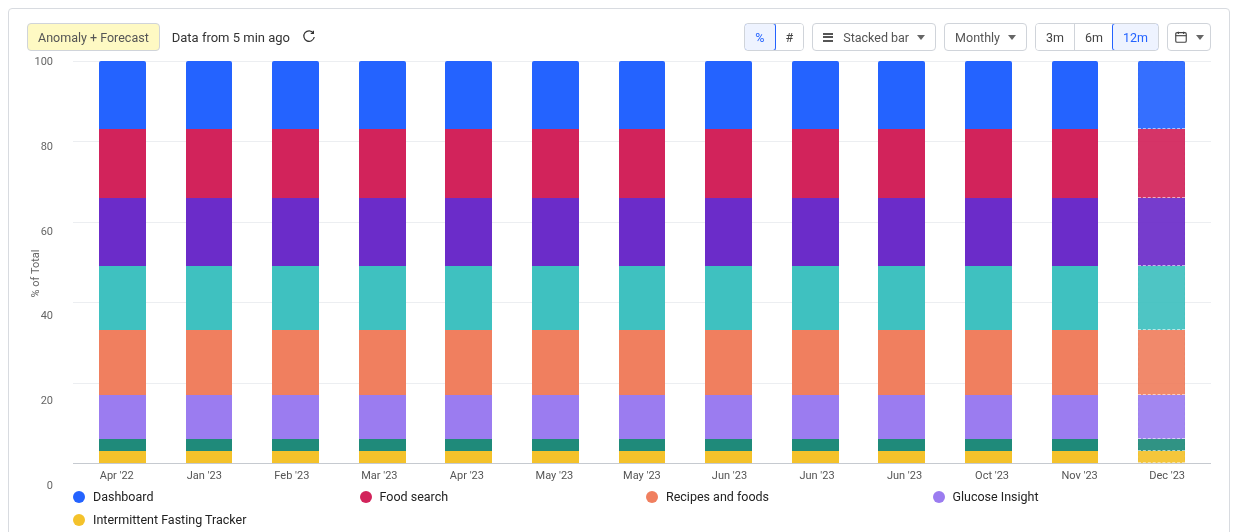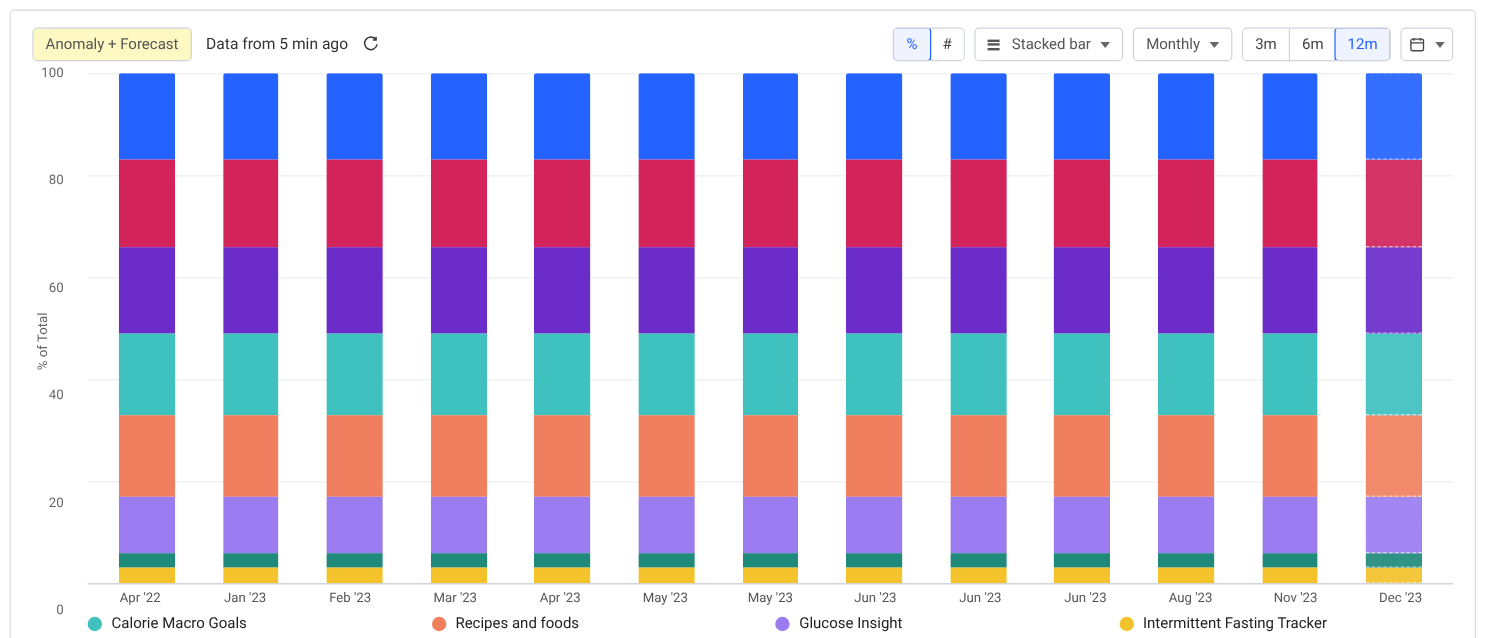--- a/index.html
+++ b/index.html
@@ -418,31 +418,35 @@
           <div class="xtick">Apr '22</div>
           <div class="xtick">Jan '23</div>
           <div class="xtick">Feb '23</div>
           <div class="xtick">Mar '23</div>
           <div class="xtick">Apr '23</div>
           <div class="xtick">May '23</div>
           <div class="xtick">May '23</div>
           <div class="xtick">Jun '23</div>
           <div class="xtick">Jun '23</div>
           <div class="xtick">Jun '23</div>
-          <div class="xtick">Aug '23</div>
+          <div class="xtick">Oct '23</div>
           <div class="xtick">Nov '23</div>
           <div class="xtick">Dec '23</div>
         </div>
     </div>
   </div>
 
   <div class="legend" id="legend">
       <div class="legend-item">
-        <span class="swatch" style="background: rgb(63, 193, 192);"></span>
-        <span>Calorie Macro Goals</span>
+        <span class="swatch" style="background: rgb(36, 99, 255);"></span>
+        <span>Dashboard</span>
+      </div>
+      <div class="legend-item">
+        <span class="swatch" style="background: rgb(210, 35, 91);"></span>
+        <span>Food search</span>
       </div>
       <div class="legend-item">
         <span class="swatch" style="background: rgb(240, 127, 95);"></span>
         <span>Recipes and foods</span>
       </div>
       <div class="legend-item">
         <span class="swatch" style="background: rgb(155, 124, 240);"></span>
         <span>Glucose Insight</span>
       </div>
       <div class="legend-item">

